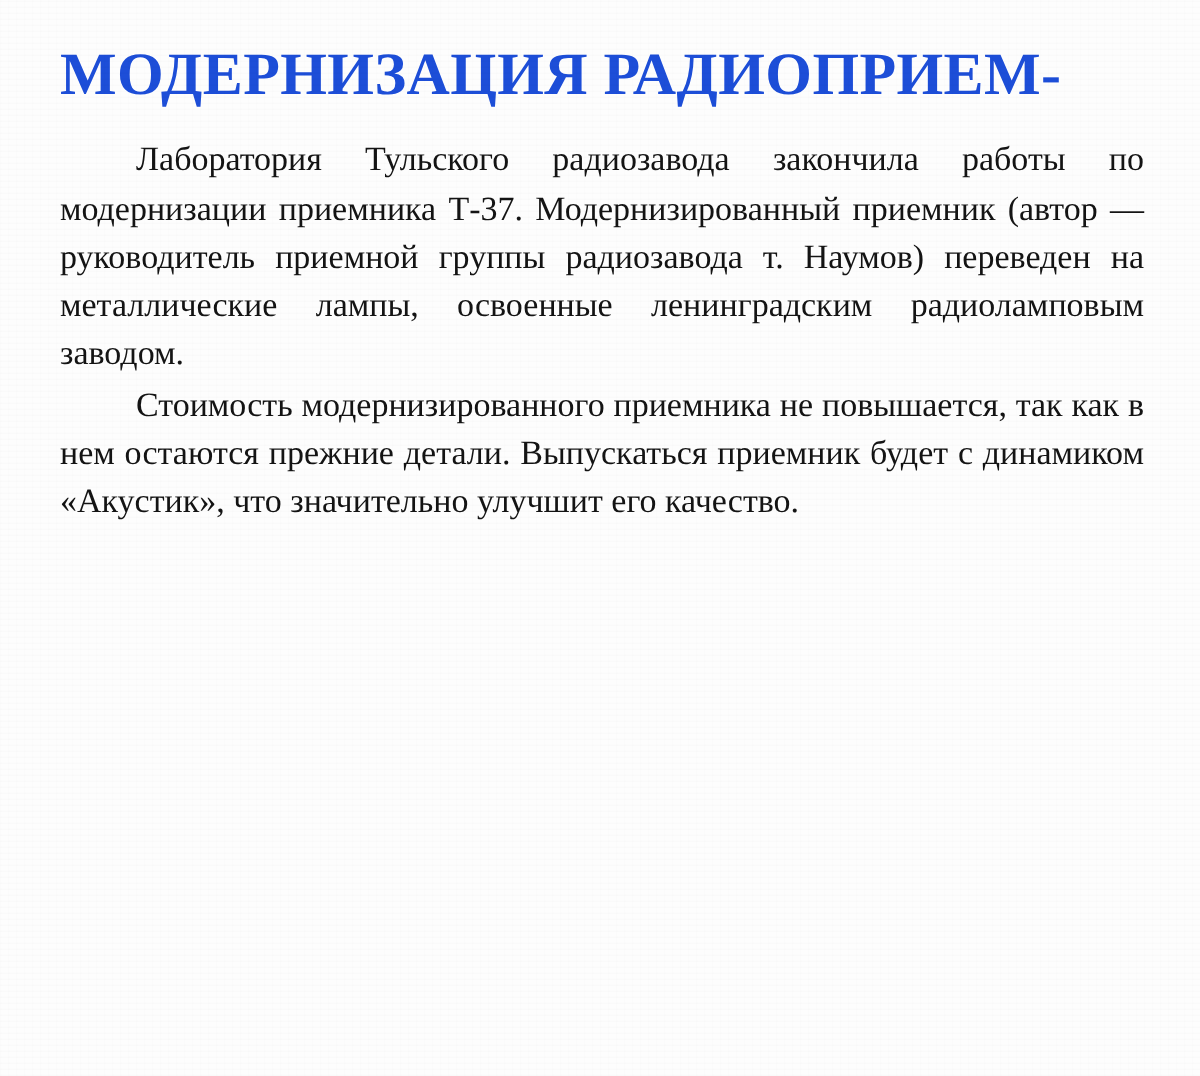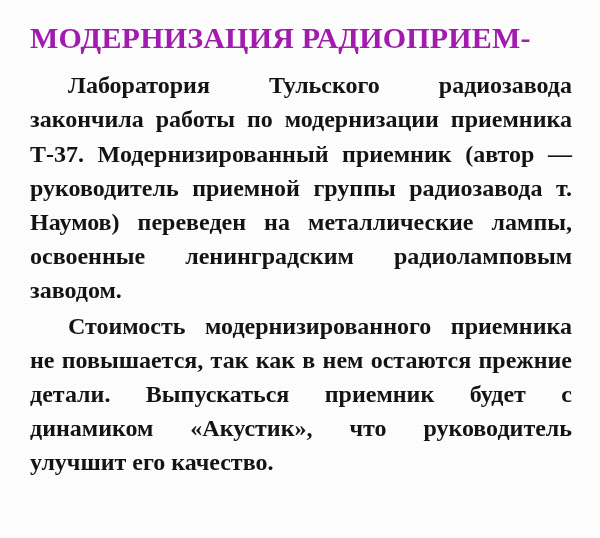--- a/index.html
+++ b/index.html
@@ -22,36 +22,36 @@
     padding: 22px 28px 0 30px;
     background: #fdfdfd;
   }
   .article-title {
     font-family: "Liberation Serif", serif;
     font-weight: bold;
     font-size: 30px;
     line-height: 1.08;
     letter-spacing: 0.2px;
     margin: 0 0 14px 0;
-    color: #a21caf;
+    color: #1d4ed8;
     text-transform: uppercase;
   }
   .article-title .title-line {
     display: block;
     white-space: pre;
   }
   .body-text p {
     margin: 0 0 2px 0;
-    font-size: 24px;
+    font-size: 17px;
     line-height: 1.42;
     color: #141414;
     text-align: justify;
     text-justify: inter-word;
     text-indent: 38px;
-    font-weight: 700;
+    font-weight: 400;
     -webkit-font-smoothing: none;
   }
   .body-text p:last-child {
     margin-bottom: 0;
   }
   .para-lastline-left {
     text-align-last: left;
   }
   .grain {
     position: absolute;
@@ -67,17 +67,17 @@
 <body>
 
 <div class="page">
 
   <h1 class="article-title">
     <span class="title-line">МОДЕРНИЗАЦИЯ РАДИОПРИЕМ-</span>
   </h1>
 
   <div class="body-text">
     <p class="para-lastline-left">Лаборатория Тульского радиозавода закончила работы по модернизации приемника Т-37. Модернизированный приемник (автор — руководитель приемной группы радиозавода т. Наумов) переведен на металлические лампы, освоенные ленинградским радиоламповым заводом.</p>
-    <p class="para-lastline-left">Стоимость модернизированного приемника не повышается, так как в нем остаются прежние детали. Выпускаться приемник будет с динамиком «Акустик», что руководитель улучшит его качество.</p>
+    <p class="para-lastline-left">Стоимость модернизированного приемника не повышается, так как в нем остаются прежние детали. Выпускаться приемник будет с динамиком «Акустик», что значительно улучшит его качество.</p>
   </div>
 
   <div class="grain"></div>
 </div>
 
 </body></html>

